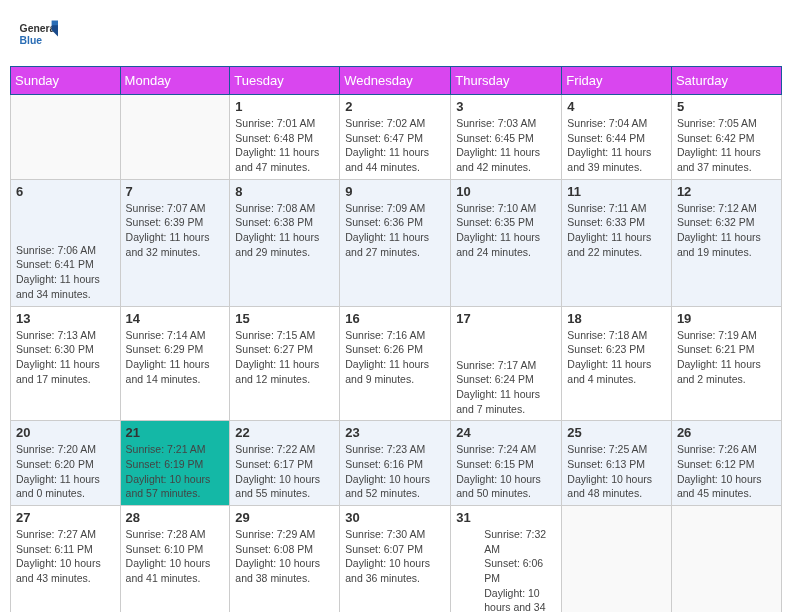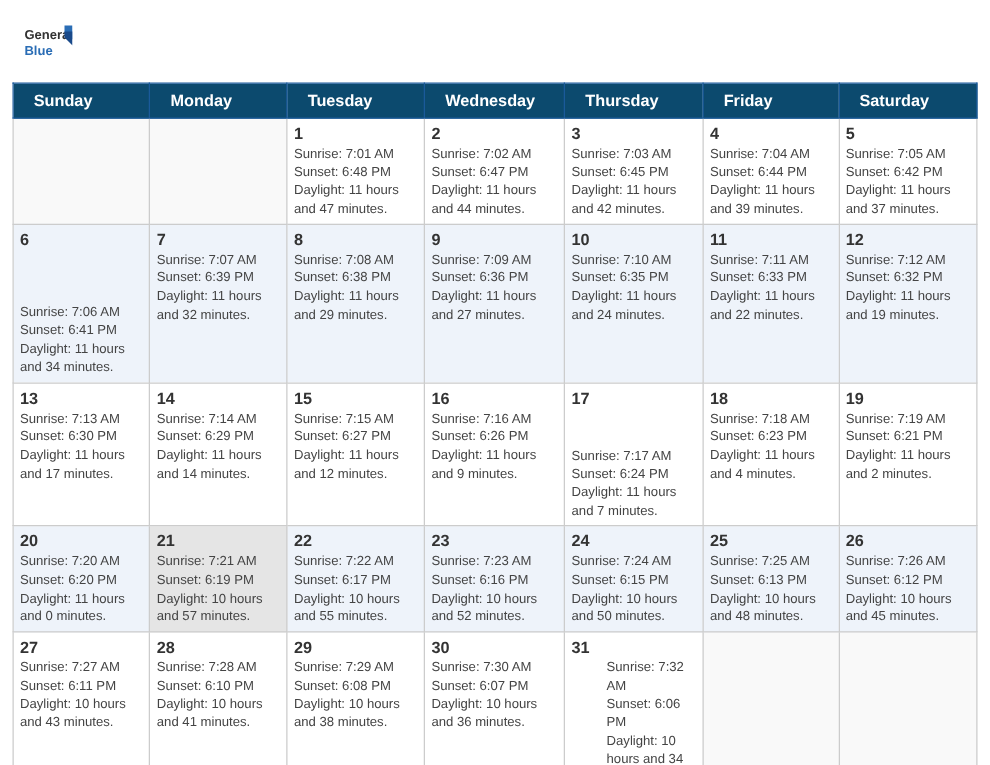--- a/index.html
+++ b/index.html
@@ -27,26 +27,26 @@
     .logo-icon {
       width: 40px;
       height: 40px;
       margin-right: 2px;
     }
     .title-block { text-align: right; }
     .month-title { font-size: 36px; color: #333; font-weight: 300; }
     .location { font-size: 14px; color: #555; margin-top: 2px; }
     .calendar { width: 100%; border-collapse: collapse; }
     .calendar th {
-      background-color: #0c4a6e;
+      background-color: #d946ef;
       color: white;
-      padding: 6px 16px;
+      padding: 6px 4px;
       text-align: left;
       font-size: 13px;
-      font-weight: bold;
+      font-weight: normal;
       border: 1px solid #1a5a9a;
     }
     .calendar td {
       border: 1px solid #ccc;
       vertical-align: top;
       padding: 4px 5px;
       font-size: 10.5px;
       width: 113px;
       min-height: 80px;
       background: #fff;
@@ -220,21 +220,21 @@
 Daylight: 11 hours and 2 minutes.</div>
         </td>
       </tr>
       <tr>
         <td style="background-color: rgb(238, 243, 250);">
           <span class="day-number">20</span>
           <div class="day-info" style="white-space: pre-line;">Sunrise: 7:20 AM
 Sunset: 6:20 PM
 Daylight: 11 hours and 0 minutes.</div>
         </td>
-        <td style="background-color: #e5e5e5;">
+        <td style="background-color: #14b8a6;">
           <span class="day-number">21</span>
           <div class="day-info" style="white-space: pre-line;">Sunrise: 7:21 AM
 Sunset: 6:19 PM
 Daylight: 10 hours and 57 minutes.</div>
         </td>
         <td style="background-color: rgb(238, 243, 250);">
           <span class="day-number">22</span>
           <div class="day-info" style="white-space: pre-line;">Sunrise: 7:22 AM
 Sunset: 6:17 PM
 Daylight: 10 hours and 55 minutes.</div>

